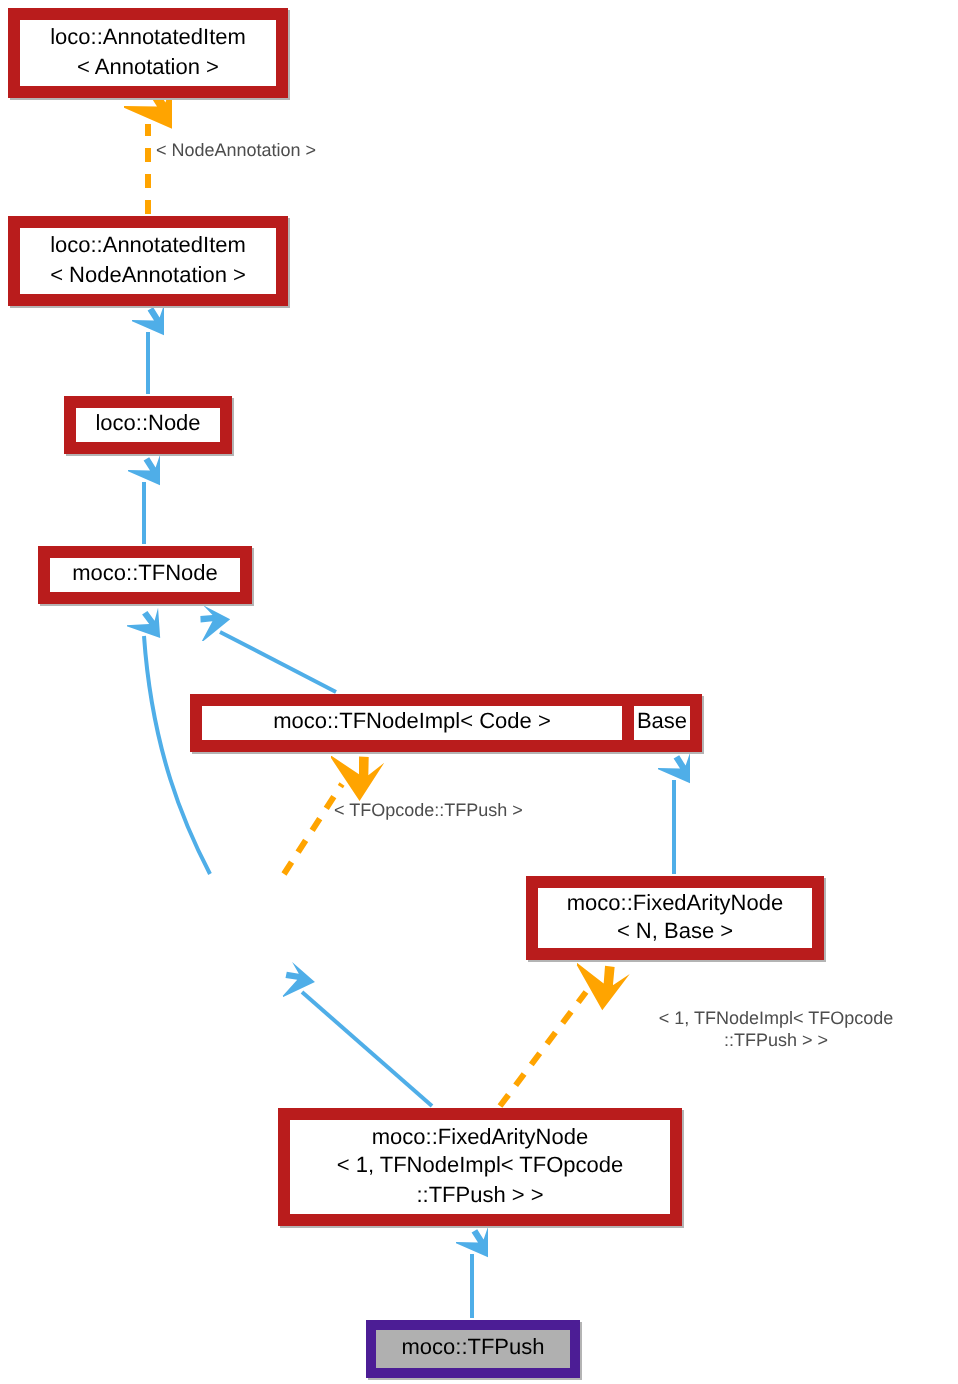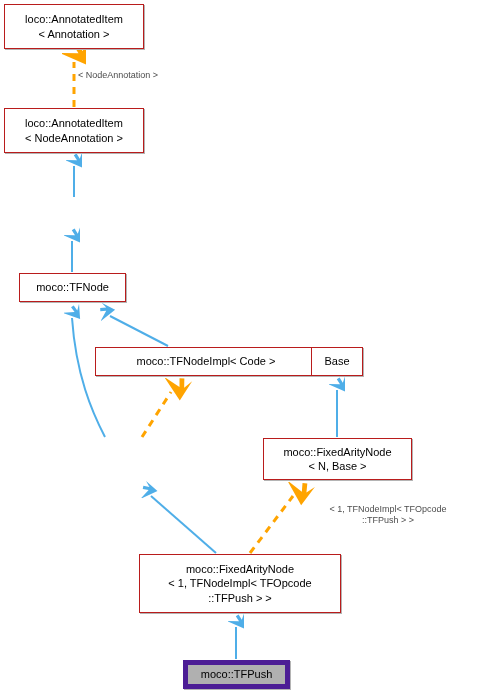--- a/index.html
+++ b/index.html
@@ -19,21 +19,21 @@
     position: absolute;
     left: 0;
     top: 0;
     width: 479px;
     height: 692px;
     pointer-events: none;
   }
   .node-box {
     position: absolute;
     box-sizing: border-box;
-    border: 1px solid #b91c1c;
+    border: 6px solid #b91c1c;
     background: #ffffff;
     color: #000000;
     display: flex;
     align-items: center;
     justify-content: center;
     text-align: center;
     font-size: 11px;
     line-height: 14.5px;
     letter-spacing: 0px;
     white-space: pre;
@@ -115,44 +115,48 @@
   </svg>
 
   <div class="node-box" style="left:4px; top:4px; width:140px; height:45px;">
     <span class="inner">loco::AnnotatedItem<br>&lt; Annotation &gt;</span>
   </div>
 
   <div class="node-box" style="left:4px; top:108px; width:140px; height:45px;">
     <span class="inner">loco::AnnotatedItem<br>&lt; NodeAnnotation &gt;</span>
   </div>
 
+  <div class="node-box" style="left:32px; top:198px; width:84px; height:29px;">
+    <span class="inner">loco::Node</span>
+  </div>
 
   <div class="node-box" style="left:19px; top:273px; width:107px; height:29px;justify-content:center;">
     <span class="inner">moco::TFNode</span>
   </div>
 
   <div class="node-box" style="left:95px; top:347px; width:222px; height:29px;">
     <span class="inner">moco::TFNodeImpl&lt; Code &gt;</span>
   </div>
 
-  <div class="node-box" style="left:311px; top:347px; width:52px; height:29px;">
+  <div class="node-box" style="left:311px; top:347px; width:40px; height:29px;">
     <span class="inner">Base</span>
   </div>
 
 
   <div class="node-box" style="left:263px; top:438px; width:149px; height:42px;">
     <span class="inner">moco::FixedArityNode<br>&lt; N, Base &gt;</span>
   </div>
 
   <div class="node-box" style="left:139px; top:554px; width:202px; height:59px;">
     <span class="inner">moco::FixedArityNode<br>&lt; 1, TFNodeImpl&lt; TFOpcode<br>::TFPush &gt; &gt;</span>
   </div>
 
   <div class="node-box current" style="left:183px; top:660px; width:107px; height:29px;">
     <span class="inner">moco::TFPush</span>
   </div>
 
   <div class="edge-label" style="left:78px; top:70px; width:140px; text-align:left;">&lt; NodeAnnotation &gt;</div>
 
+  <div class="edge-label" style="left:167px; top:400px; width:150px; text-align:left;">&lt; TFOpcode::TFPush &gt;</div>
 
   <div class="edge-label" style="left:300px; top:504px; width:176px; text-align:center;">&lt; 1, TFNodeImpl&lt; TFOpcode<br>::TFPush &gt; &gt;</div>
 
 </div>
 
 </body></html>

